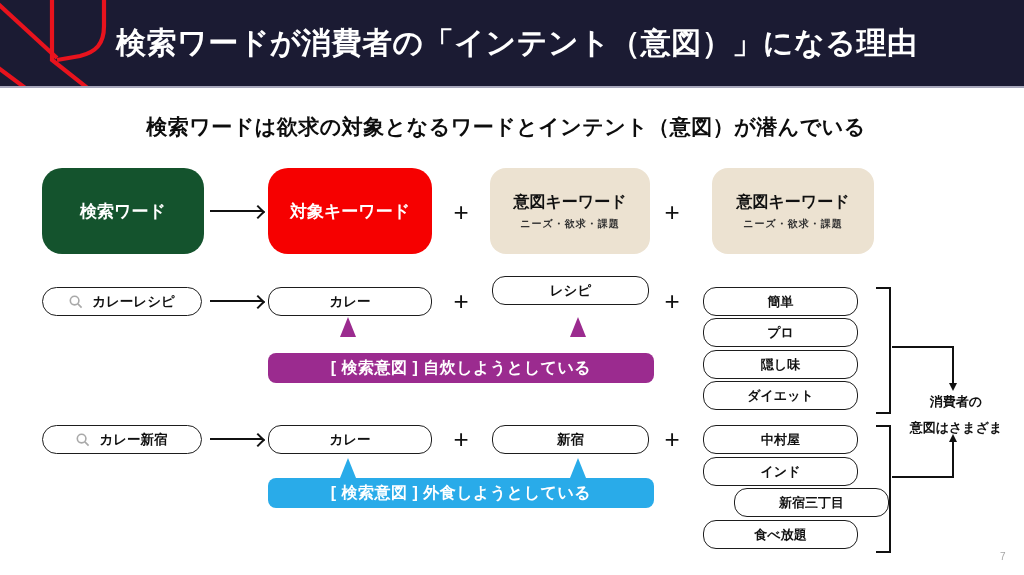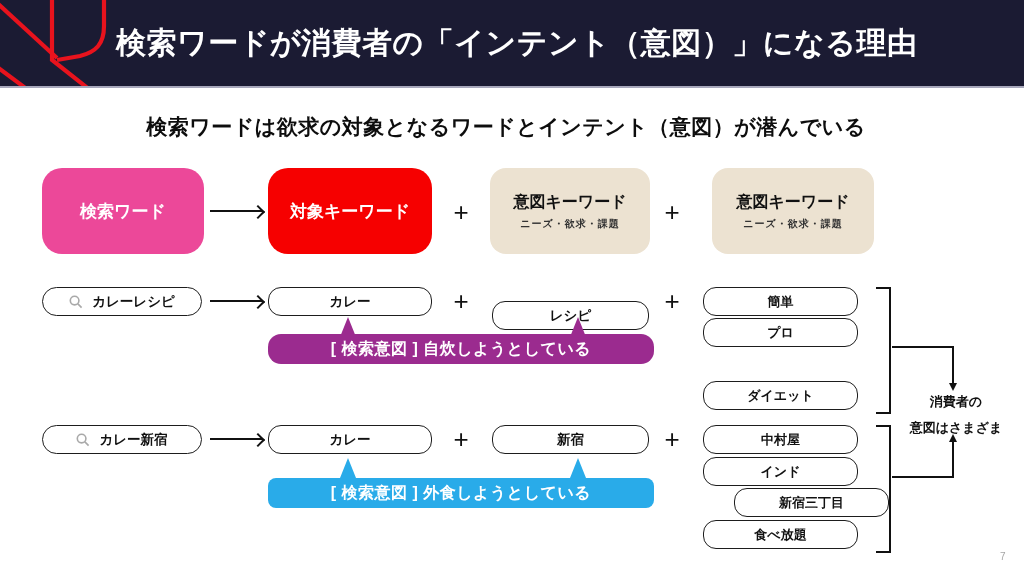--- a/index.html
+++ b/index.html
@@ -19,21 +19,21 @@
     color:#ffffff;font-size:30px;font-weight:900;letter-spacing:.5px;white-space:nowrap;
   }
   
   .subtitle{
     position:absolute;left:0;top:113px;width:1012px;text-align:center;
     font-size:21px;font-weight:900;color:#0d0d0d;letter-spacing:.5px;
   }
   
   .abs{position:absolute;box-sizing:border-box;}
   .cbox{display:flex;align-items:center;justify-content:center;text-align:center;}
-  .black-box{left:42px;top:168px;width:162px;height:86px;background:#ec4899;color:#fff;
+  .black-box{left:42px;top:168px;width:162px;height:86px;background:#14532d;color:#fff;
     border-radius:20px;font-size:17px;font-weight:800;}
   .red-box{left:268px;top:168px;width:164px;height:86px;background:#f60000;color:#fff;
     border-radius:20px;font-size:17px;font-weight:800;}
   .beige-box{top:168px;width:160px;height:86px;background:#ece2d1;border-radius:16px;
     flex-direction:column;gap:4px;}
   .beige-box .bt{font-size:16px;font-weight:800;color:#111;}
   .beige-box .bs{font-size:10px;font-weight:600;color:#333;letter-spacing:1px;}
   .plus{position:absolute;transform:translate(-50%,-50%);font-size:26px;font-weight:500;color:#111;}
   
   .h-arrow{position:absolute;height:2px;background:#111;}
@@ -104,31 +104,32 @@
   <div class="abs cbox pill" style="top:287px;">
     <svg width="14" height="14" viewBox="0 0 14 14">
       <circle cx="5.6" cy="5.6" r="4.3" fill="none" stroke="#a9a9a9" stroke-width="1.6"></circle>
       <line x1="8.9" y1="8.9" x2="12.6" y2="12.6" stroke="#a9a9a9" stroke-width="1.6"></line>
     </svg>
     <span>カレーレシピ</span>
   </div>
   <div class="h-arrow" style="left:210px;top:300px;width:52px;"></div>
   <div class="abs cbox kw" style="left:268px;top:287px;width:164px;">カレー</div>
   <div class="plus" style="left:461px;top:301px;">+</div>
-  <div class="abs cbox kw" style="left:492px;top:301px;width:157px;">レシピ</div>
+  <div class="abs cbox kw" style="left:492px;top:276px;width:157px;">レシピ</div>
   <div class="plus" style="left:672px;top:301px;">+</div>
 
   <div class="abs cbox stack" style="top:287px;">簡単</div>
   <div class="abs cbox stack" style="top:318px;">プロ</div>
+  <div class="abs cbox stack" style="top:350px;">隠し味</div>
   <div class="abs cbox stack" style="top:381px;">ダイエット</div>
   <div class="bracket" style="top:287px;height:123px;"></div>
 
   <div class="pointer pointer-purple" style="left:340px;top:317px;"></div>
   <div class="pointer pointer-purple" style="left:570px;top:317px;"></div>
-  <div class="abs cbox banner banner-purple" style="top:334px;border-radius:13px;">[ 検索意図 ] 自炊しようとしている</div>
+  <div class="abs cbox banner banner-purple" style="top:353px;">[ 検索意図 ] 自炊しようとしている</div>
 
   <div class="abs cbox pill" style="top:425px;align-items:center;">
     <svg width="14" height="14" viewBox="0 0 14 14">
       <circle cx="5.6" cy="5.6" r="4.3" fill="none" stroke="#a9a9a9" stroke-width="1.6"></circle>
       <line x1="8.9" y1="8.9" x2="12.6" y2="12.6" stroke="#a9a9a9" stroke-width="1.6"></line>
     </svg>
     <span>カレー新宿</span>
   </div>
   <div class="h-arrow" style="left:210px;top:438px;width:52px;"></div>
   <div class="abs cbox kw" style="left:268px;top:425px;width:164px;">カレー</div>

